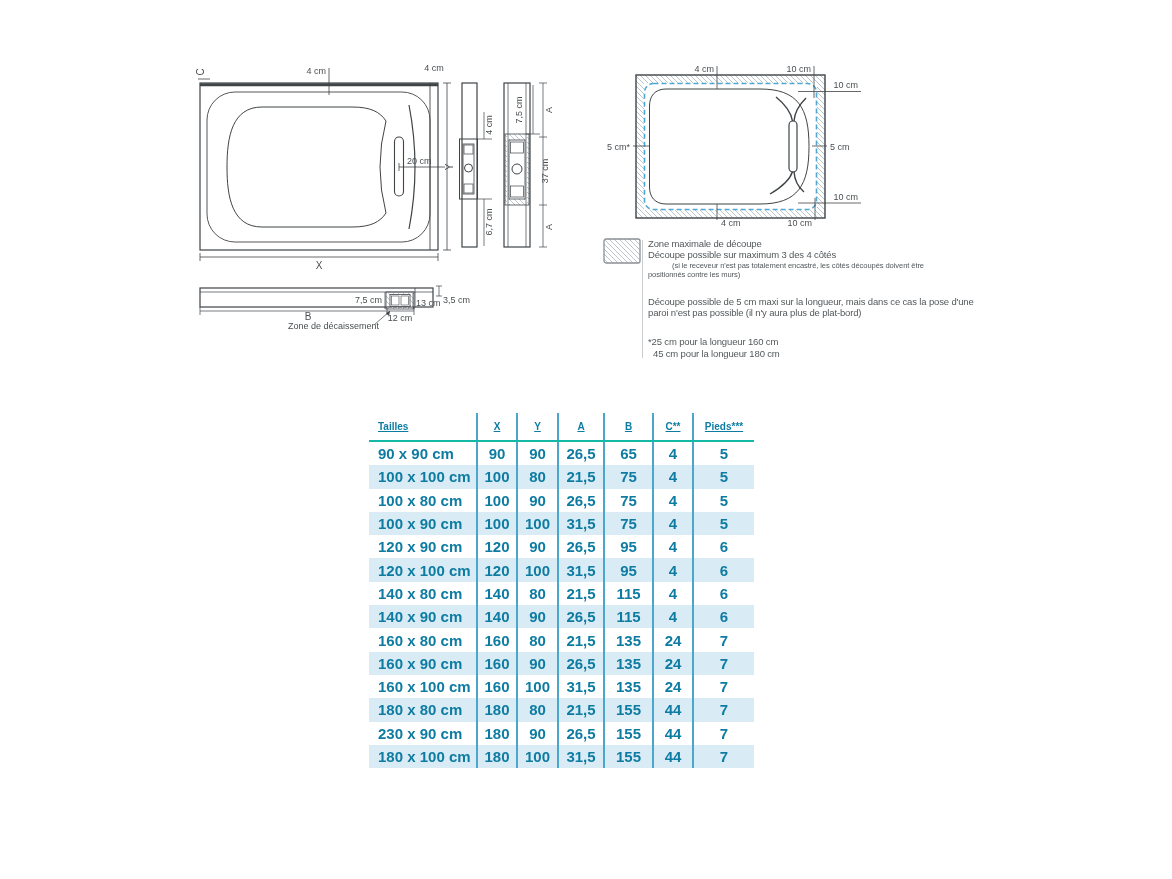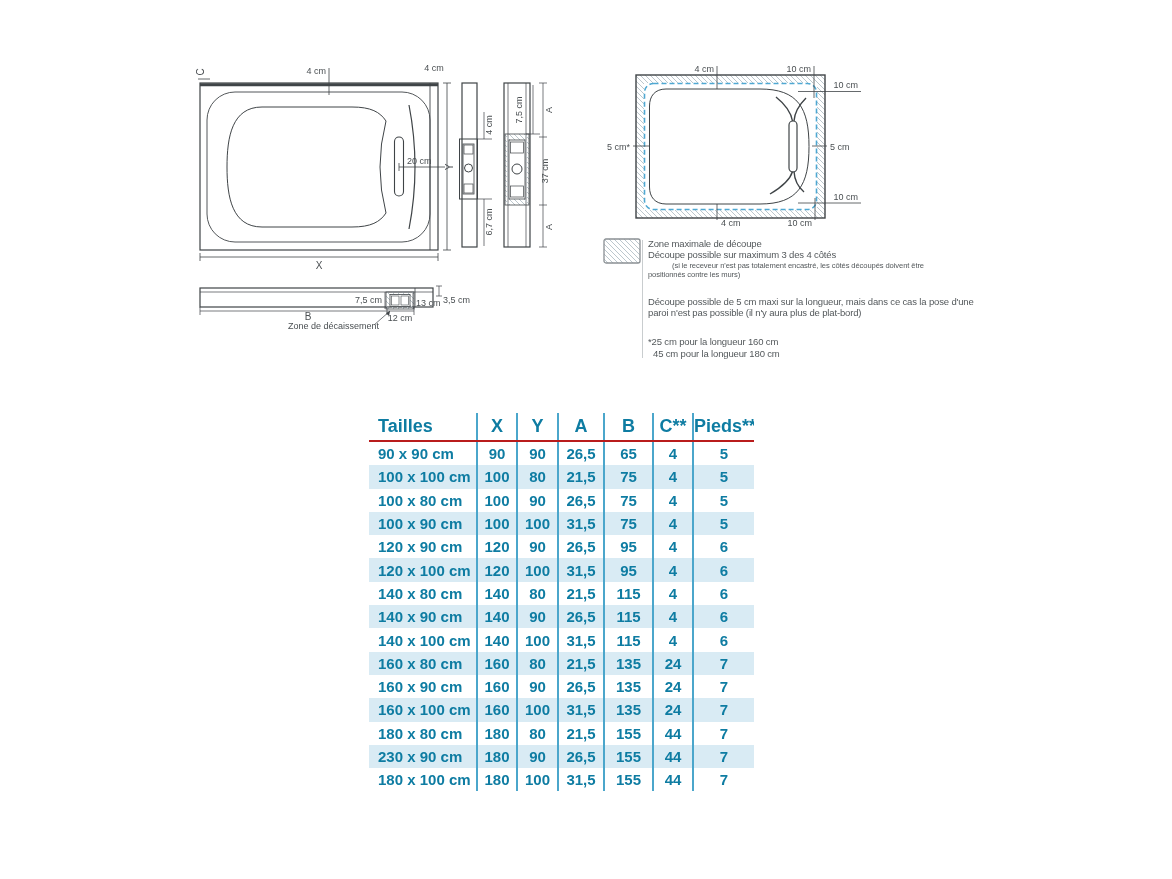--- a/index.html
+++ b/index.html
@@ -18,21 +18,21 @@
   .legend-divider{position:absolute;width:1px;background:#c9cdcf;}
 
   
   .sizes-table{position:absolute;left:369px;top:413px;}
   table{border-collapse:collapse;table-layout:fixed;width:385px;}
   th,td{
     color:#0e7ca2;font-weight:bold;font-size:15px;
     text-align:center;vertical-align:middle;padding:0;
     border-right:2px solid #4ba6cb;white-space:nowrap;overflow:hidden;
   }
-  th{height:27px;border-bottom:2px solid #b91c1c;font-size:18px;}
+  th{height:27px;border-bottom:2px solid #14b8a6;font-size:10px;text-decoration:underline;}
   td{height:23.3px;}
   th:first-child,td:first-child{text-align:left;padding-left:9px;}
   th:last-child,td:last-child{border-right:none;}
   tbody tr:nth-child(even){background:#d9ebf4;}
 </style>
 </head>
 <body>
 
 <div class="abs" style="left:0;top:0;width:1067px;height:879px;">
 
@@ -290,29 +290,20 @@
           <tr>
             <td>140 x 90 cm</td>
             <td>140</td>
             <td>90</td>
             <td>26,5</td>
             <td>115</td>
             <td>4</td>
             <td>6</td>
           </tr>
           <tr>
-            <td>140 x 100 cm</td>
-            <td>140</td>
-            <td>100</td>
-            <td>31,5</td>
-            <td>115</td>
-            <td>4</td>
-            <td>6</td>
-          </tr>
-          <tr>
             <td>160 x 80 cm</td>
             <td>160</td>
             <td>80</td>
             <td>21,5</td>
             <td>135</td>
             <td>24</td>
             <td>7</td>
           </tr>
           <tr>
             <td>160 x 90 cm</td>

